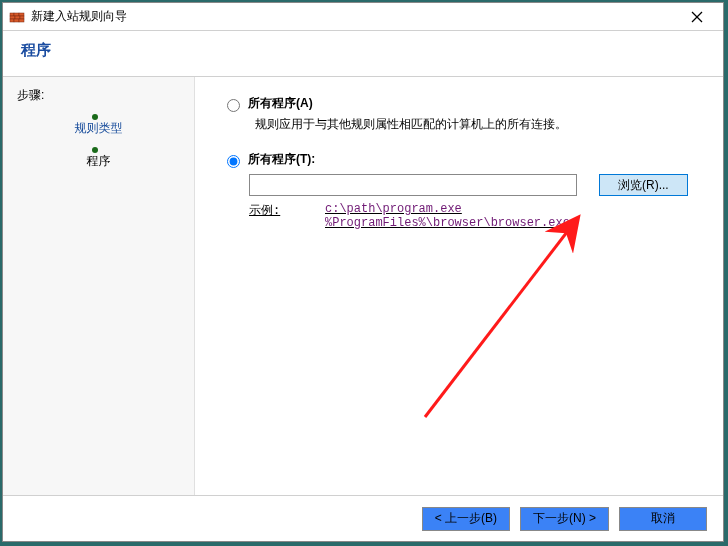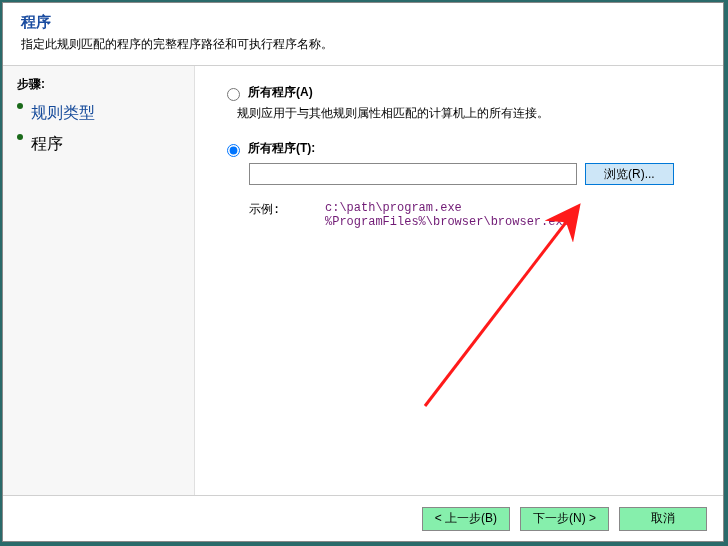--- a/index.html
+++ b/index.html
@@ -7,53 +7,75 @@
     .window { background: #fff; border: 1px solid #888; width: 722px; height: 540px; margin: 2px; display: flex; flex-direction: column; }
     .titlebar { height: 28px; display: flex; align-items: center; padding: 0 6px; border-bottom: 1px solid #d0d0d0; }
     .titlebar .app-icon { width: 16px; height: 16px; margin-right: 6px; display: inline-flex; align-items: center; justify-content: center; }
     .titlebar .title { flex: 1; font-size: 12px; color: #000; }
     .titlebar .close { width: 40px; height: 28px; display: flex; align-items: center; justify-content: center; cursor: pointer; }
     .header { padding: 10px 18px 12px; border-bottom: 1px solid #d0d0d0; }
     .header .page-title { font-size: 15px; font-weight: bold; color: #1a4ca0; margin-bottom: 4px; }
     .header .subtitle { font-size: 12px; color: #000; }
     .body { flex: 1; display: flex; overflow: hidden; }
     .sidebar { width: 192px; background: #f7f7f7; border-right: 1px solid #e0e0e0; padding: 10px 14px; }
-    .sidebar-title { font-weight: bold; margin-bottom: 6px; }
-    .step { display: flex; align-items: flex-start; margin: 10px 0; font-size: 16px; }
+    .sidebar-title { font-weight: normal; margin-bottom: 6px; }
+    .step { display: flex; align-items: center; margin: 10px 0; font-size: 12px; flex-direction: column; }
     .bullet { width: 6px; height: 6px; border-radius: 50%; margin-right: 8px; }
     .bullet.done { background: #1a6a1a; }
     .bullet.current { background: #1a6a1a; }
     .bullet.todo { background: #154a9a; }
     .step.link span { color: #154a9a; }
     .step.current span { color: #000; }
     .content { flex: 1; padding: 18px 28px; position: relative; }
     .question { margin-bottom: 22px; }
     .option-group { margin-left: 4px; }
     .option { margin-bottom: 4px; display: flex; align-items: flex-end; }
     .option input[type="radio"] { margin-right: 8px; width: 13px; height: 13px; }
     .option label { font-weight: bold; }
-    .option-desc { margin-left: 10px; margin-bottom: 18px; }
-    .path-row { margin-left: 22px; display: flex; gap: 8px; align-items: center; margin-top: 6px; }
+    .option-desc { margin-left: 28px; margin-bottom: 18px; }
+    .path-row { margin-left: 22px; display: flex; gap: 22px; align-items: center; margin-top: 6px; }
     .path-input { width: 328px; height: 22px; border: 1px solid #888; padding: 2px 4px; font-size: 12px; }
     .browse-btn { height: 22px; padding: 0 18px; border: 1px solid #0078d7; background: #cde6f7; font-size: 12px; cursor: pointer; font-family: inherit; }
-    .example-row { margin-left: 22px; margin-top: 16px; display: flex; }
+    .example-row { margin-left: 22px; margin-top: 6px; display: flex; text-decoration: underline; }
     .example-label { width: 76px; font-family: SimSun, monospace; font-size: 12px; }
     .example-text { font-family: "Courier New", SimSun, monospace; font-size: 12px; white-space: pre; color: #701a75; }
     .footer { height: 46px; border-top: 1px solid #d0d0d0; display: flex; align-items: center; justify-content: flex-end; padding: 0 16px; gap: 10px; }
-    .footer button { height: 24px; padding: 0 12px; border: 1px solid #888; background: #86efac; font-size: 12px; font-family: inherit; cursor: pointer; min-width: 88px; }
+    .footer button { height: 24px; padding: 0 12px; border: 1px solid #888; background: #3b82f6; font-size: 12px; font-family: inherit; cursor: pointer; min-width: 88px; }
     .arrow-annotation { position: absolute; pointer-events: none; }
   </style>
 </head>
 <body>
 
 <div class="window">
+  <div class="titlebar">
+    <span class="app-icon">
+      <svg width="16" height="16" viewBox="0 0 16 16">
+        <rect x="1" y="4" width="14" height="9" fill="#b43c1a"></rect>
+        <rect x="1" y="4" width="4" height="3" fill="#d85a2a" stroke="#7a2810" stroke-width="0.5"></rect>
+        <rect x="5" y="4" width="5" height="3" fill="#d85a2a" stroke="#7a2810" stroke-width="0.5"></rect>
+        <rect x="10" y="4" width="5" height="3" fill="#d85a2a" stroke="#7a2810" stroke-width="0.5"></rect>
+        <rect x="1" y="7" width="5" height="3" fill="#d85a2a" stroke="#7a2810" stroke-width="0.5"></rect>
+        <rect x="6" y="7" width="5" height="3" fill="#d85a2a" stroke="#7a2810" stroke-width="0.5"></rect>
+        <rect x="11" y="7" width="4" height="3" fill="#d85a2a" stroke="#7a2810" stroke-width="0.5"></rect>
+        <rect x="1" y="10" width="4" height="3" fill="#d85a2a" stroke="#7a2810" stroke-width="0.5"></rect>
+        <rect x="5" y="10" width="5" height="3" fill="#d85a2a" stroke="#7a2810" stroke-width="0.5"></rect>
+        <rect x="10" y="10" width="5" height="3" fill="#d85a2a" stroke="#7a2810" stroke-width="0.5"></rect>
+      </svg>
+    </span>
+    <span class="title">新建入站规则向导</span>
+    <div class="close">
+      <svg width="12" height="12" viewBox="0 0 12 12">
+        <line x1="1" y1="1" x2="11" y2="11" stroke="#000" stroke-width="1.2"></line>
+        <line x1="11" y1="1" x2="1" y2="11" stroke="#000" stroke-width="1.2"></line>
+      </svg>
+    </div>
+  </div>
 
   <div class="header">
     <div class="page-title">程序</div>
-    <div class="subtitle">指定此规则匹配的程序的完整程序路径和可执行程序名称。</div>
   </div>
 
   <div class="body">
     <div class="sidebar">
       <div class="sidebar-title">步骤:</div>
       <div class="step link">
         <span class="bullet done"></span>
         <span>规则类型</span>
       </div>
       <div class="step current">

